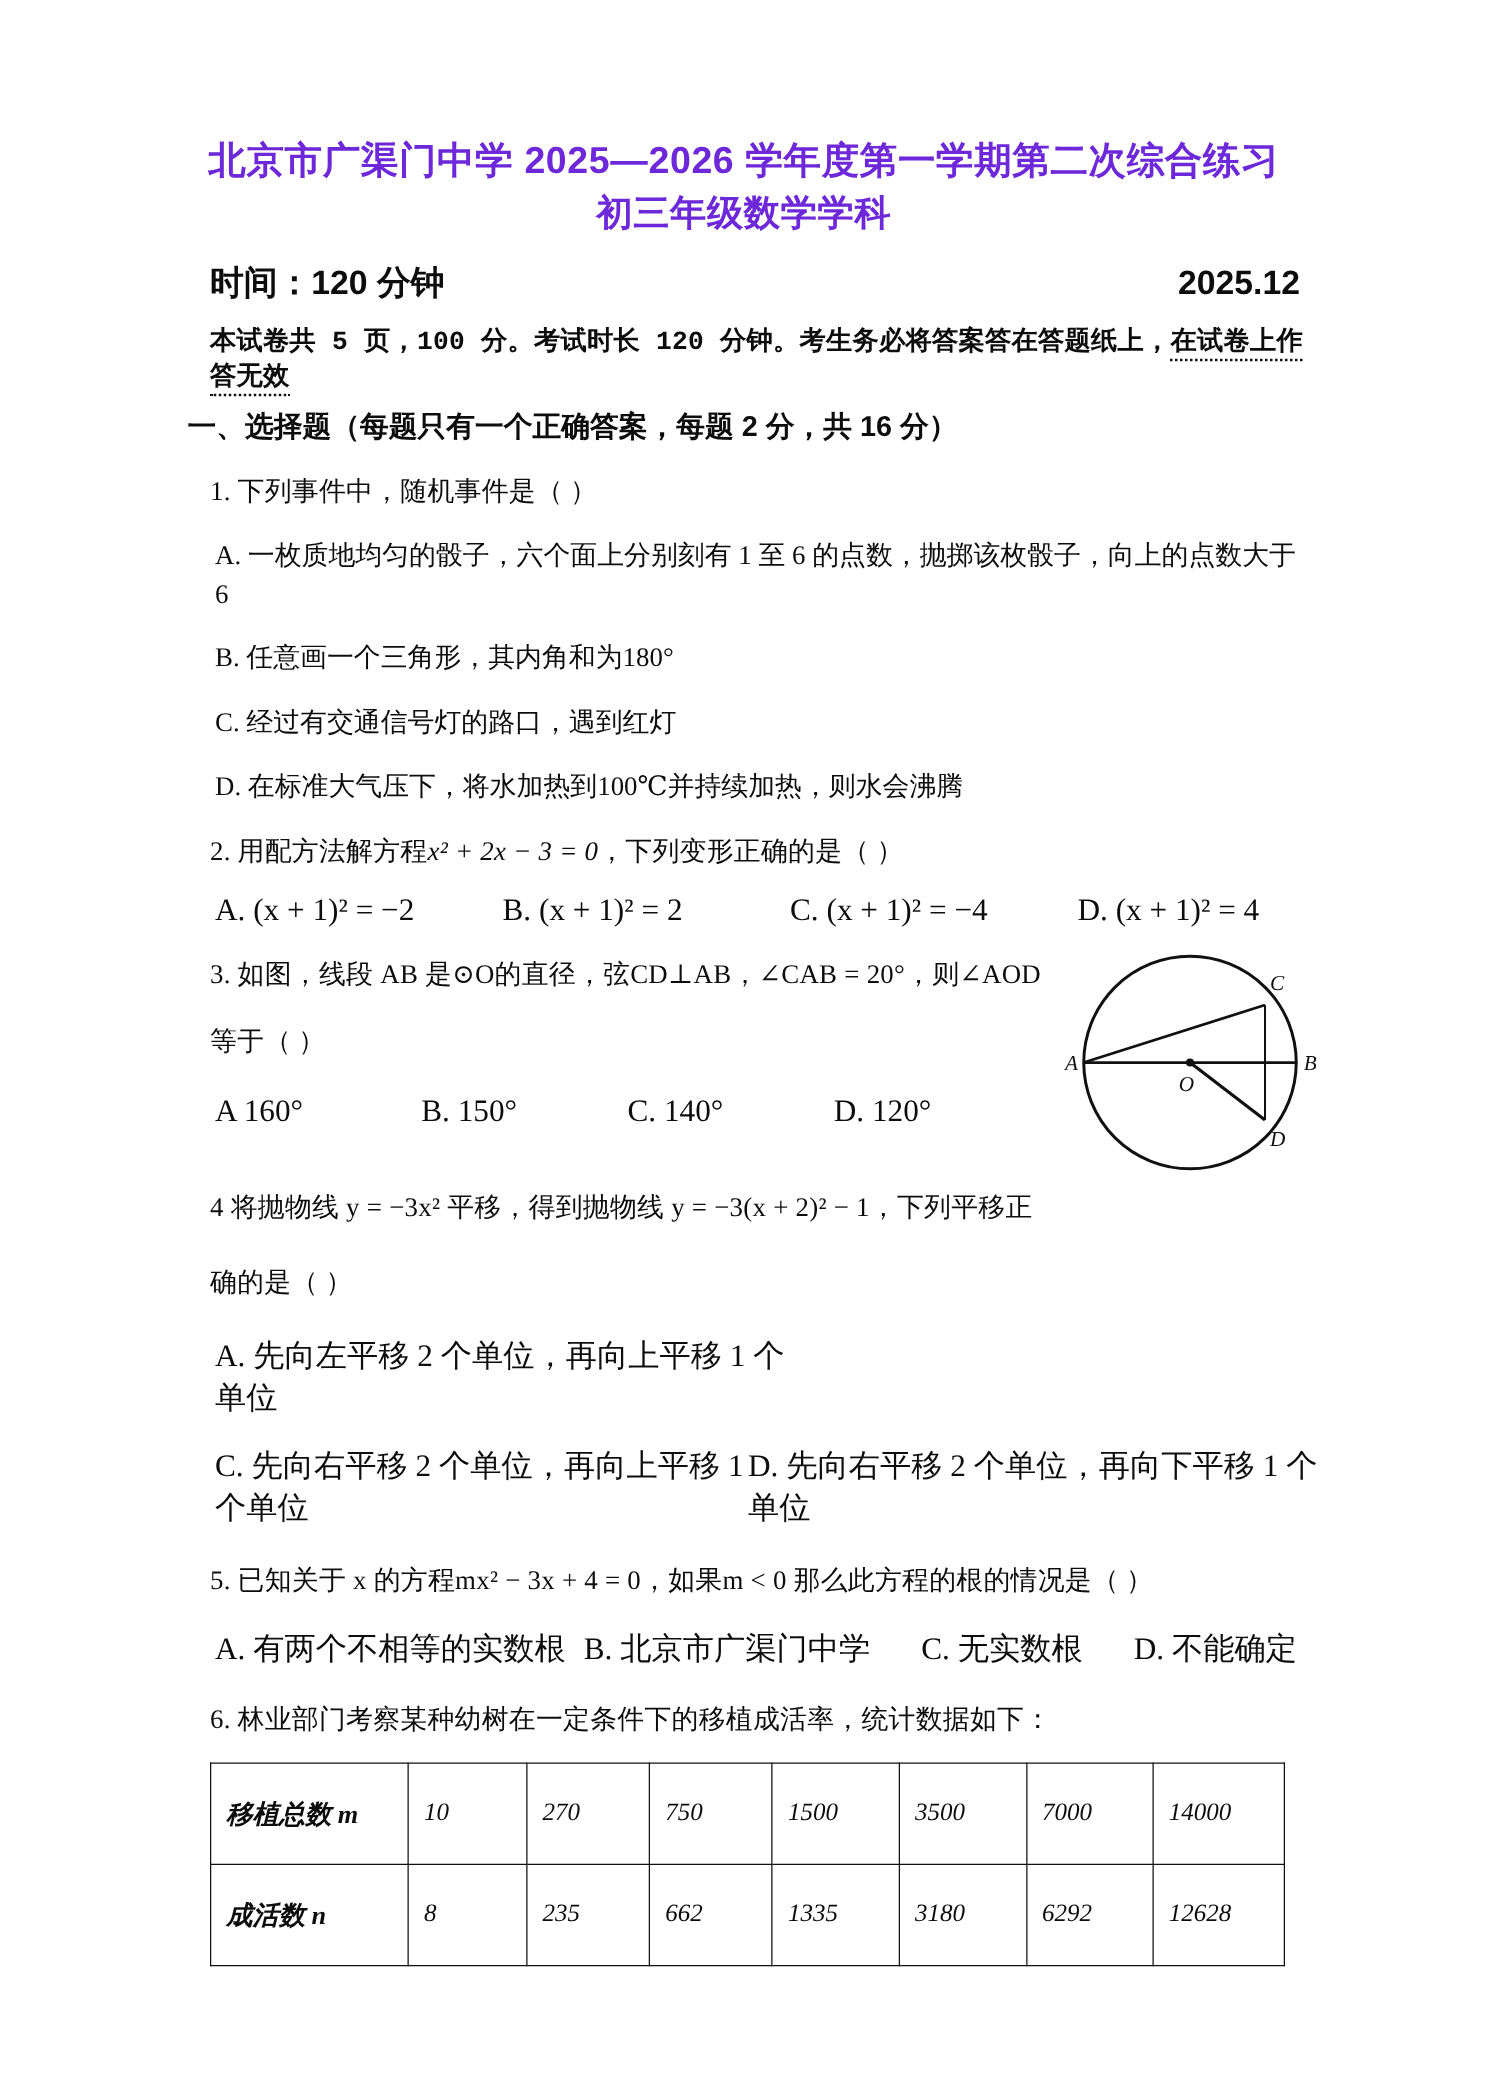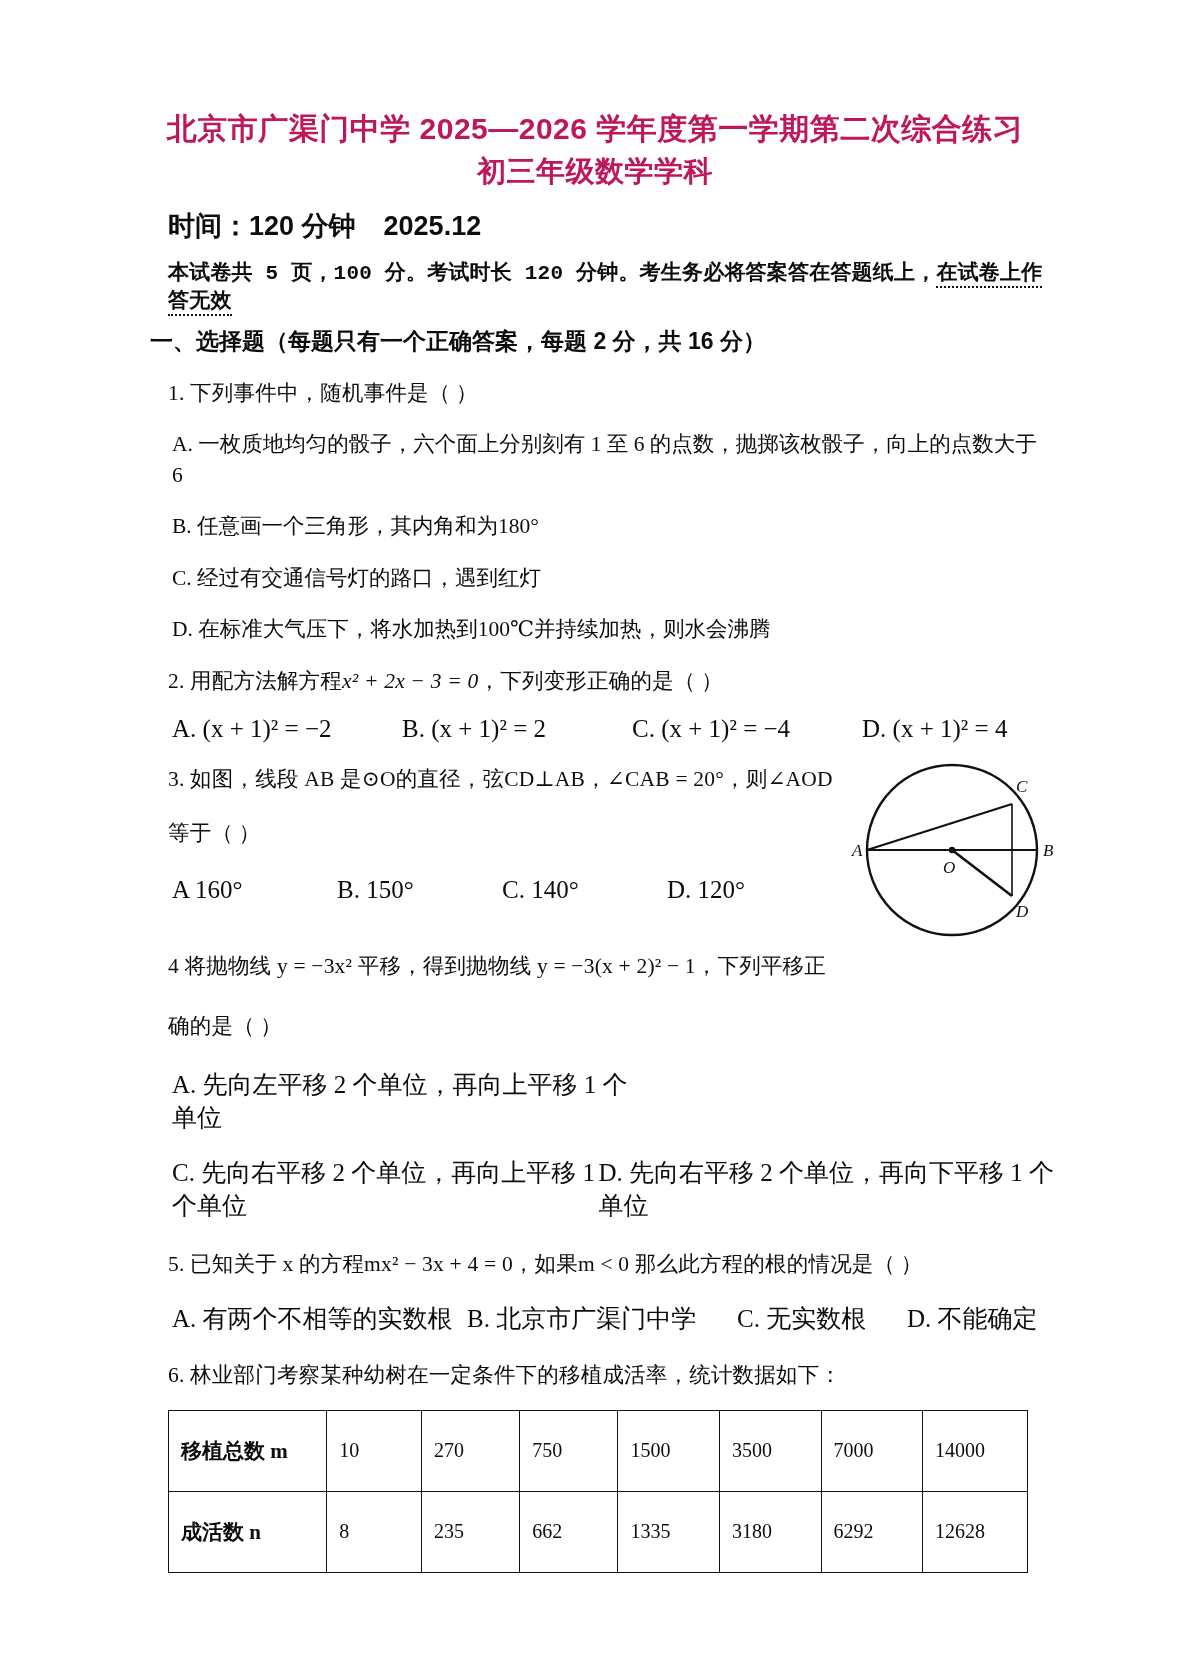--- a/index.html
+++ b/index.html
@@ -25,33 +25,32 @@
   .title-block {
     margin-top: 108px;
     text-align: center;
   }
   .title-line1, .title-line2 {
     font-family: "Liberation Sans", "DejaVu Sans", sans-serif;
     font-weight: bold;
     font-size: 30px;
     letter-spacing: 0.5px;
     line-height: 1.42;
-    color: #be185d;
+    color: #6d28d9;
   }
   .title-line2 { font-size: 29px; }
 
   .meta-row {
     display: flex;
-    justify-content: flex-start;
+    justify-content: space-between;
     align-items: baseline;
     margin: 16px 150px 0 168px;
     font-size: 27px;
     font-family: "Liberation Sans", "DejaVu Sans", sans-serif;
     font-weight: bold;
-    gap: 28px;
   }
   .meta-date {
     font-weight: bold;
     font-size: 27px;
   }
 
   .notice {
     margin: 14px 0 0 168px;
     width: 880px;
     font-size: 21px;
@@ -109,20 +108,21 @@
     border-collapse: collapse;
     width: 860px;
     font-size: 20px;
   }
   table.data-table td {
     border: 1.6px solid #111;
     height: 72px;
     padding: 4px 12px;
     vertical-align: middle;
     font-family: "Liberation Serif", serif;
+    font-style: italic;
   }
   td.rowhead {
     width: 190px;
     font-family: "Liberation Sans", "DejaVu Sans", sans-serif;
     font-weight: bold;
     font-size: 21px;
   }
   td.val { width: 95px; }
 </style>
 </head>

